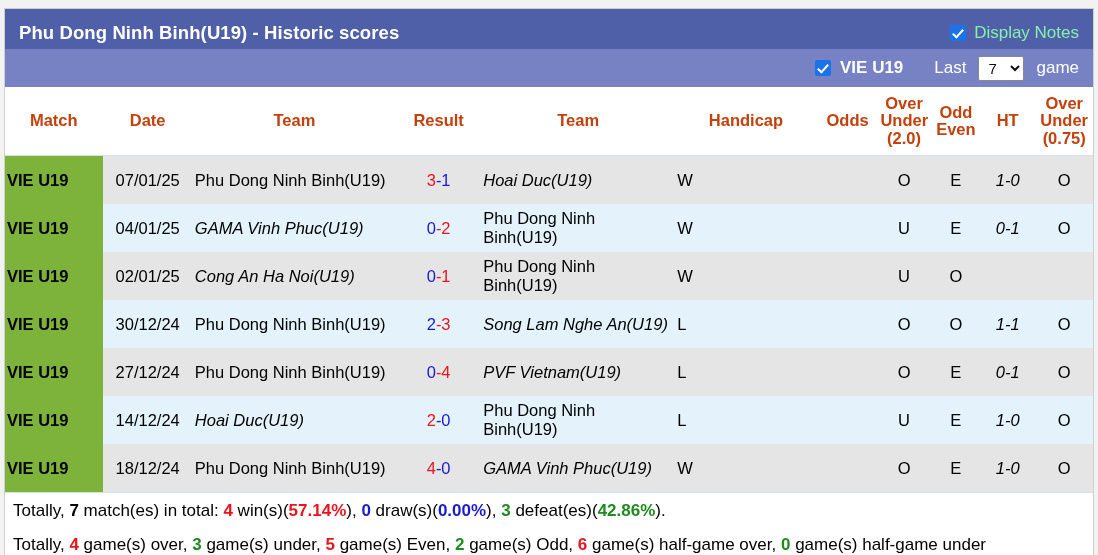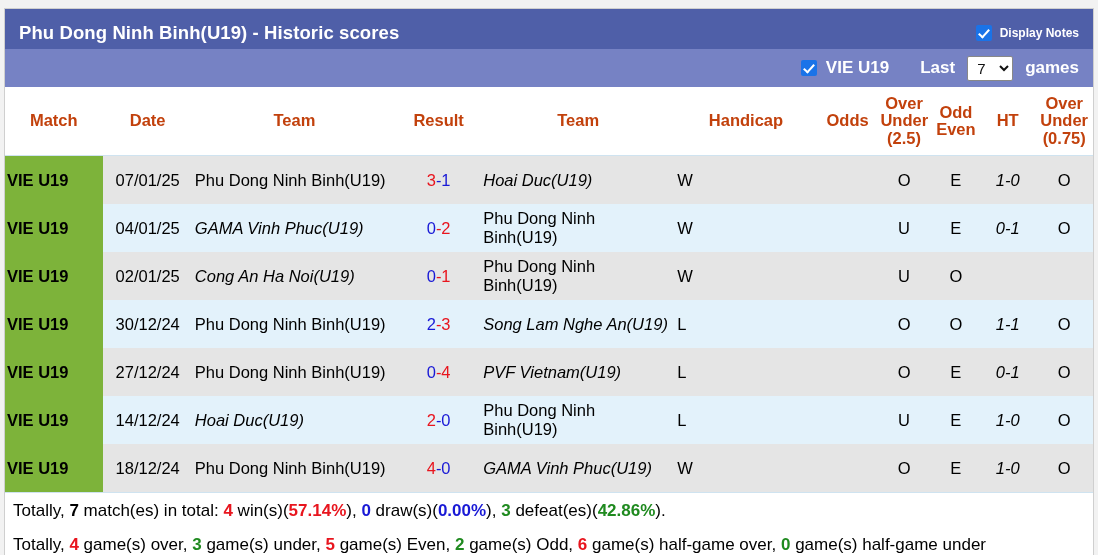--- a/index.html
+++ b/index.html
@@ -42,23 +42,23 @@
     letter-spacing: 0.1px;
     white-space: nowrap;
   }
   .titlebar-right {
     margin-left: auto;
     display: flex;
     align-items: center;
     gap: 8px;
   }
   .notes-label {
-    color: #ffffff;
-    font-size: 12px;
-    font-weight: bold;
+    color: #86efac;
+    font-size: 17px;
+    font-weight: normal;
     white-space: nowrap;
   }
 
   
   .subbar {
     height: 38px;
     background: #7682c4;
     display: flex;
     align-items: center;
     justify-content: flex-end;
@@ -67,21 +67,21 @@
   }
   .subbar .league-name {
     color: #ffffff;
     font-size: 17px;
     font-weight: bold;
     margin-right: 22px;
   }
   .subbar .word {
     color: #ffffff;
     font-size: 17px;
-    font-weight: bold;
+    font-weight: normal;
   }
   .games-select {
     font-family: "Liberation Sans", sans-serif;
     font-size: 15px;
     color: #111;
     background: #ffffff;
     border: 1px solid #888;
     border-radius: 2px;
     padding: 1px 2px 1px 5px;
     height: 25px;
@@ -197,21 +197,21 @@
         <span class="cbox"></span>
         <span class="notes-label">Display Notes</span>
       </div>
     </div>
 
     <div class="subbar">
       <span class="cbox"></span>
       <span class="league-name">VIE U19</span>
       <span class="word">Last</span>
       <select class="games-select"><option value="3">3</option><option value="5">5</option><option value="7" selected="">7</option><option value="10">10</option><option value="15">15</option><option value="20">20</option><option value="30">30</option></select>
-      <span class="word">games</span>
+      <span class="word">game</span>
     </div>
 
     <table class="scores">
       <colgroup>
         <col class="c-match">
           <col class="c-date">
           <col class="c-team1">
           <col class="c-result">
         <col class="c-team2">
           <col class="c-hcp">
@@ -226,21 +226,21 @@
           <th>Match</th>
           <th>Date</th>
           <th>Team</th>
           <th>Result</th>
           <th>Team</th>
           <th>Handicap</th>
           <th>Odds</th>
           <th>
             <div>Over</div>
             <div>Under</div>
-            <div>(2.5)</div>
+            <div>(2.0)</div>
           </th>
           <th>
             <div>Odd</div>
             <div>Even</div>
           </th>
           <th>HT</th>
           <th>
             <div>Over</div>
             <div>Under</div>
             <div>(0.75)</div>

